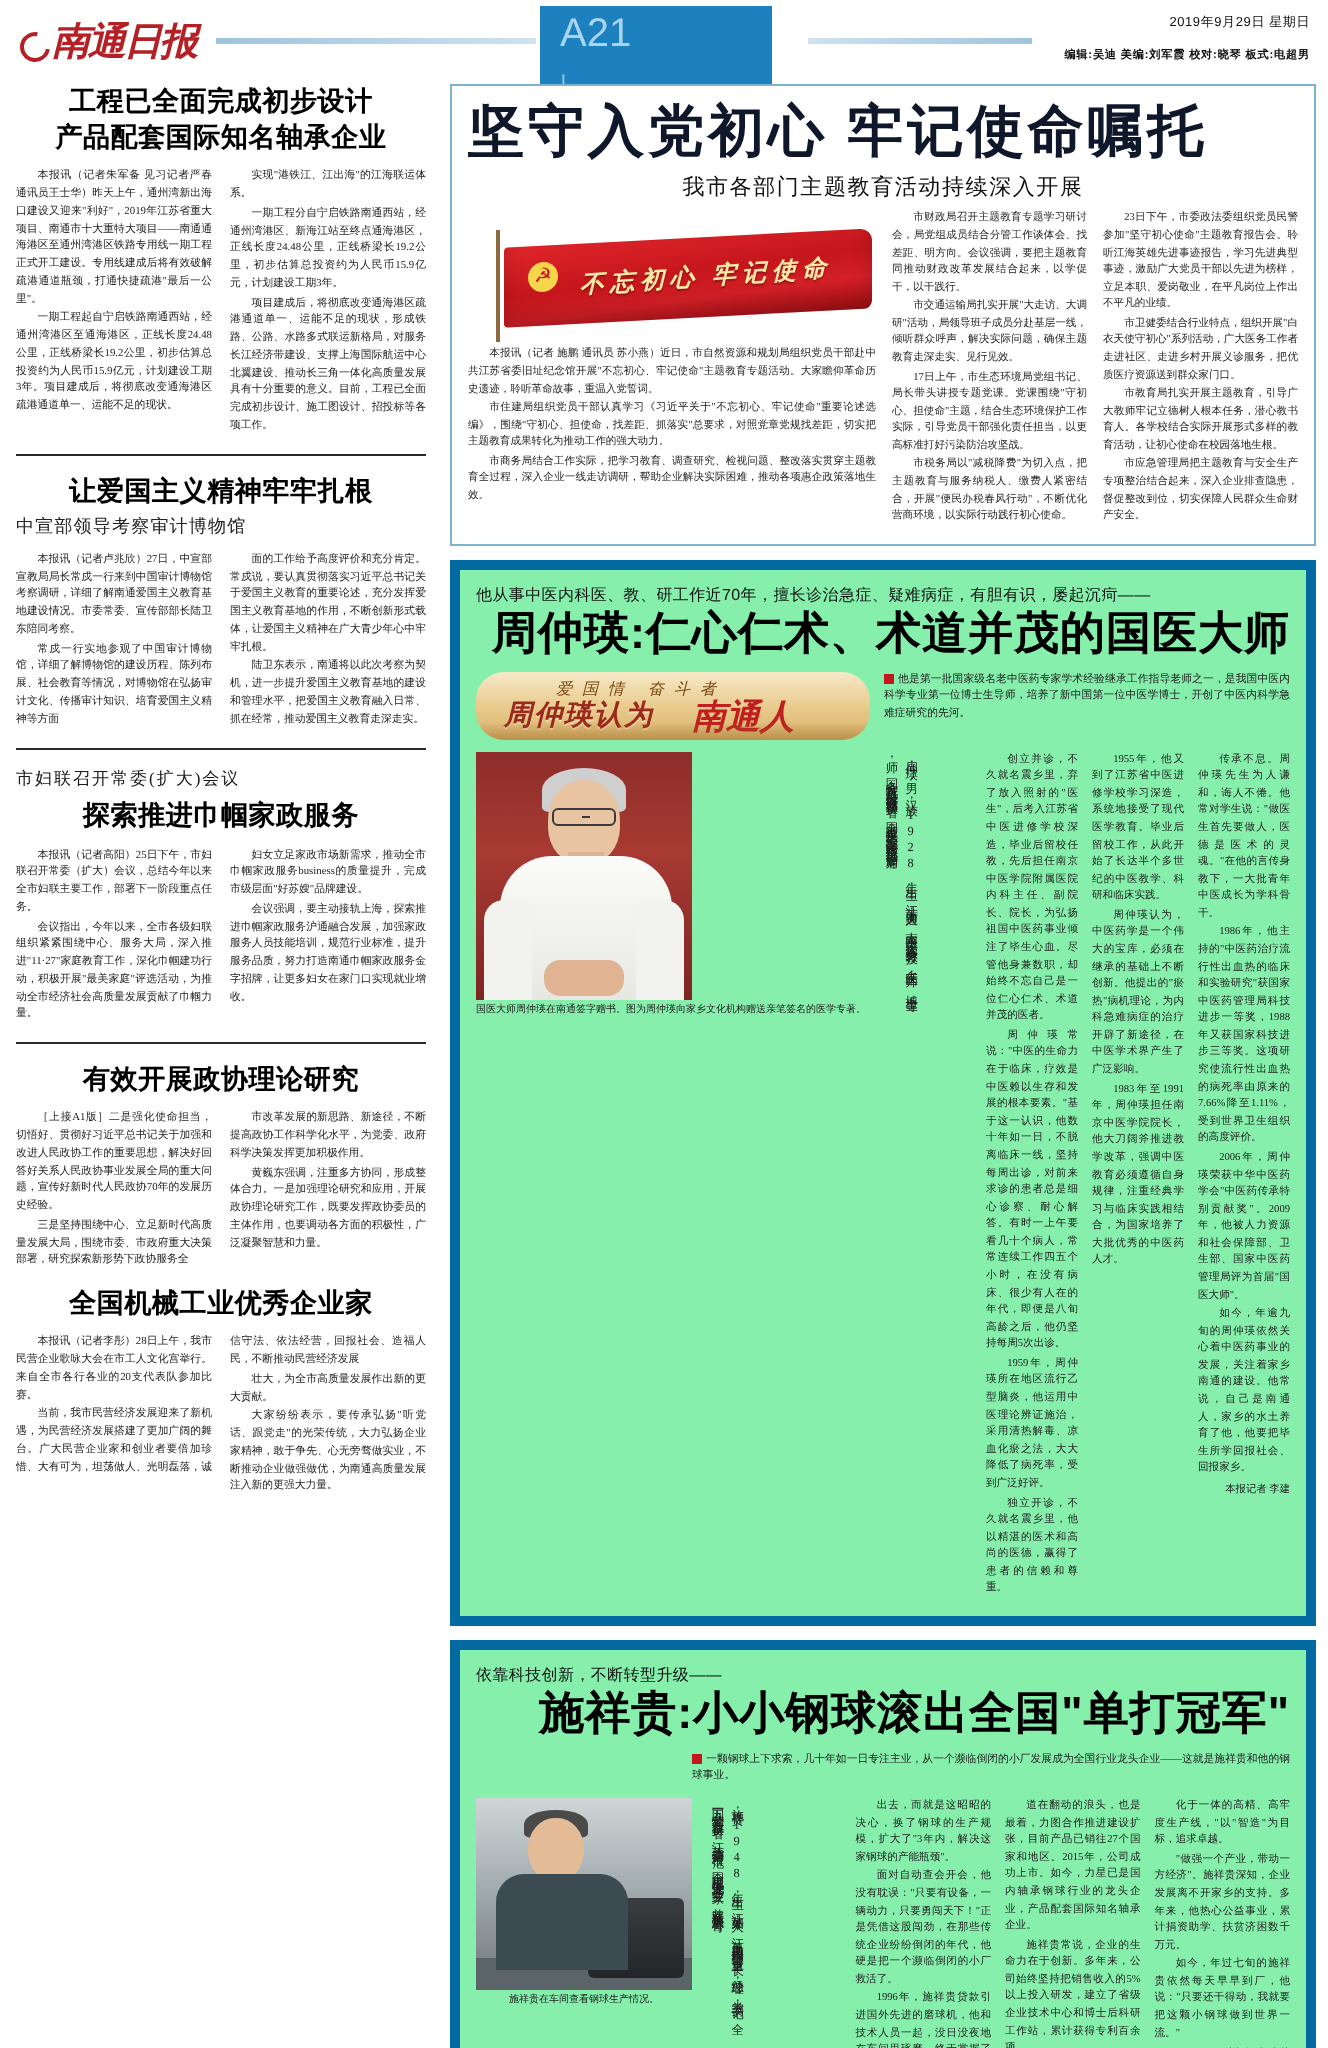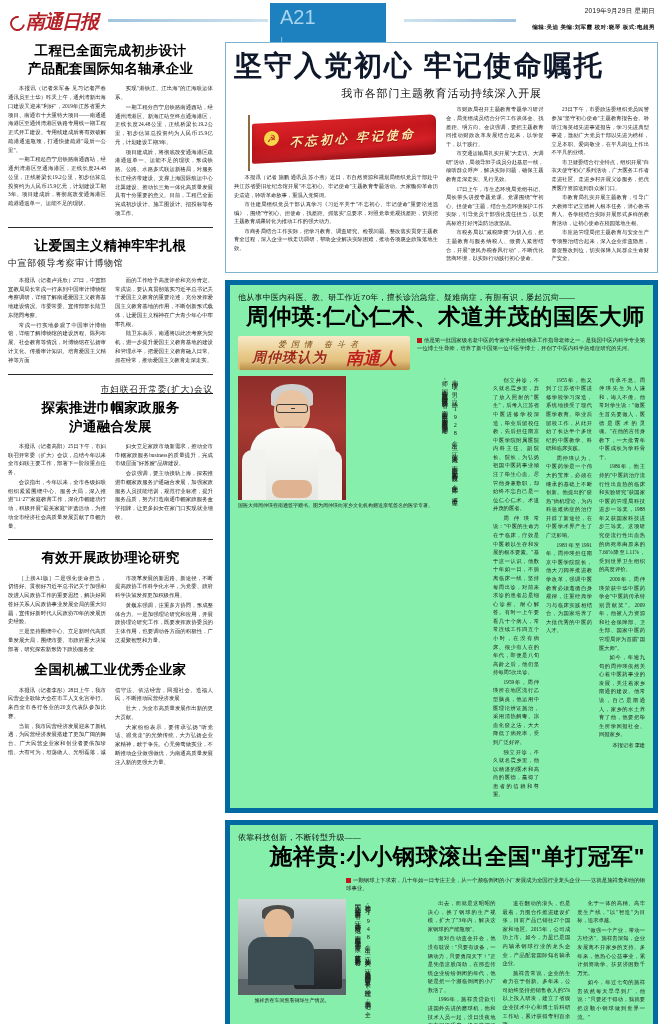--- a/index.html
+++ b/index.html
@@ -83,23 +83,23 @@
   
   .content {
     position: absolute; top: 42px; left: 0; width: 664px; height: 982px;
     display: flex; gap: 0;
   }
   .col-left { width: 221px; padding: 0 8px; position: relative; }
   .col-right { width: 443px; position: relative; padding: 0 6px 0 4px; }
 
   
   .art-eyebrow {
-    text-align: right; font-size: 8.5px; color: #1a1a1a;
+    text-align: left; font-size: 8.5px; color: #1a1a1a;
     font-family: "Liberation Serif", serif;
-    margin-bottom: 3px; letter-spacing: 1px; text-decoration: underline;
+    margin-bottom: 3px; letter-spacing: 1px;
   }
   .hl-1 {
     text-align: center; font-weight: bold; font-size: 13.5px;
     line-height: 1.35; color: #000; letter-spacing: .3px;
     font-family: "Liberation Sans", sans-serif;
   }
   .hl-sub {
     font-size: 9px; color: #222; margin-top: 2px;
     letter-spacing: .6px;
   }
@@ -184,23 +184,23 @@
   }
   .col-text p { text-indent: 2em; margin-bottom: 1px; }
   .col-text.vert {
     font-size: 6.2px; line-height: 1.6; writing-mode: vertical-rl;
     text-orientation: upright; height: 120px; letter-spacing: 1px;
     text-indent: 0;
   }
 
   
   .gold-banner {
-    width: 172px; height: 34px; position: relative; overflow: hidden;
+    width: 197px; height: 34px; position: relative; overflow: hidden;
     background: linear-gradient(180deg,#f7e9c8 0%,#e8c98a 55%,#d9b36a 100%);
-    border-radius: 2px;
+    border-radius: 14px;
   }
   .gold-banner .gb-top {
     position: absolute; left: 40px; top: 3px;
     font-size: 8px; color: #7a4a12; letter-spacing: 5px;
     font-family: "Liberation Serif", serif; font-style: italic;
   }
   .gold-banner .gb-main {
     position: absolute; left: 14px; top: 13px;
     font-size: 14px; color: #9c2a18; font-weight: bold;
     letter-spacing: 1px; font-style: italic;
@@ -362,21 +362,20 @@
           <p>面的工作给予高度评价和充分肯定。常戍说，要认真贯彻落实习近平总书记关于爱国主义教育的重要论述，充分发挥爱国主义教育基地的作用，不断创新形式载体，让爱国主义精神在广大青少年心中牢牢扎根。</p>
           <p>陆卫东表示，南通将以此次考察为契机，进一步提升爱国主义教育基地的建设和管理水平，把爱国主义教育融入日常、抓在经常，推动爱国主义教育走深走实。</p>
         </div>
       </div>
 
       <hr class="divider">
 
       <div>
         <div class="art-eyebrow">市妇联召开常委(扩大)会议</div>
         <div class="hl-1">探索推进巾帼家政服务</div>
-        <div class="hl-1">沪通融合发展</div>
         <div class="cols2">
           <p>本报讯（记者高阳）25日下午，市妇联召开常委（扩大）会议，总结今年以来全市妇联主要工作，部署下一阶段重点任务。</p>
           <p>会议指出，今年以来，全市各级妇联组织紧紧围绕中心、服务大局，深入推进"11·27"家庭教育工作，深化巾帼建功行动，积极开展"最美家庭"评选活动，为推动全市经济社会高质量发展贡献了巾帼力量。</p>
           <p>妇女立足家政市场新需求，推动全市巾帼家政服务business的质量提升，完成市级层面"好苏嫂"品牌建设。</p>
           <p>会议强调，要主动接轨上海，探索推进巾帼家政服务沪通融合发展，加强家政服务人员技能培训，规范行业标准，提升服务品质，努力打造南通巾帼家政服务金字招牌，让更多妇女在家门口实现就业增收。</p>
         </div>
       </div>
 
       <hr class="divider">
 

